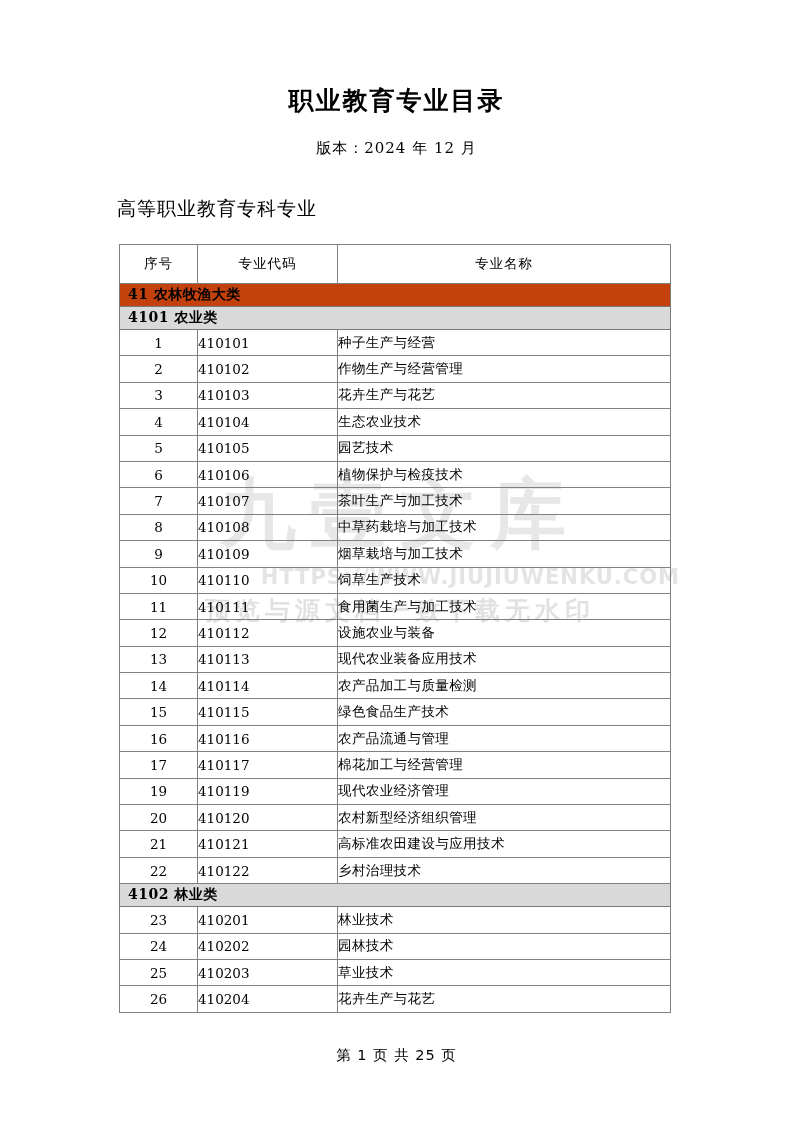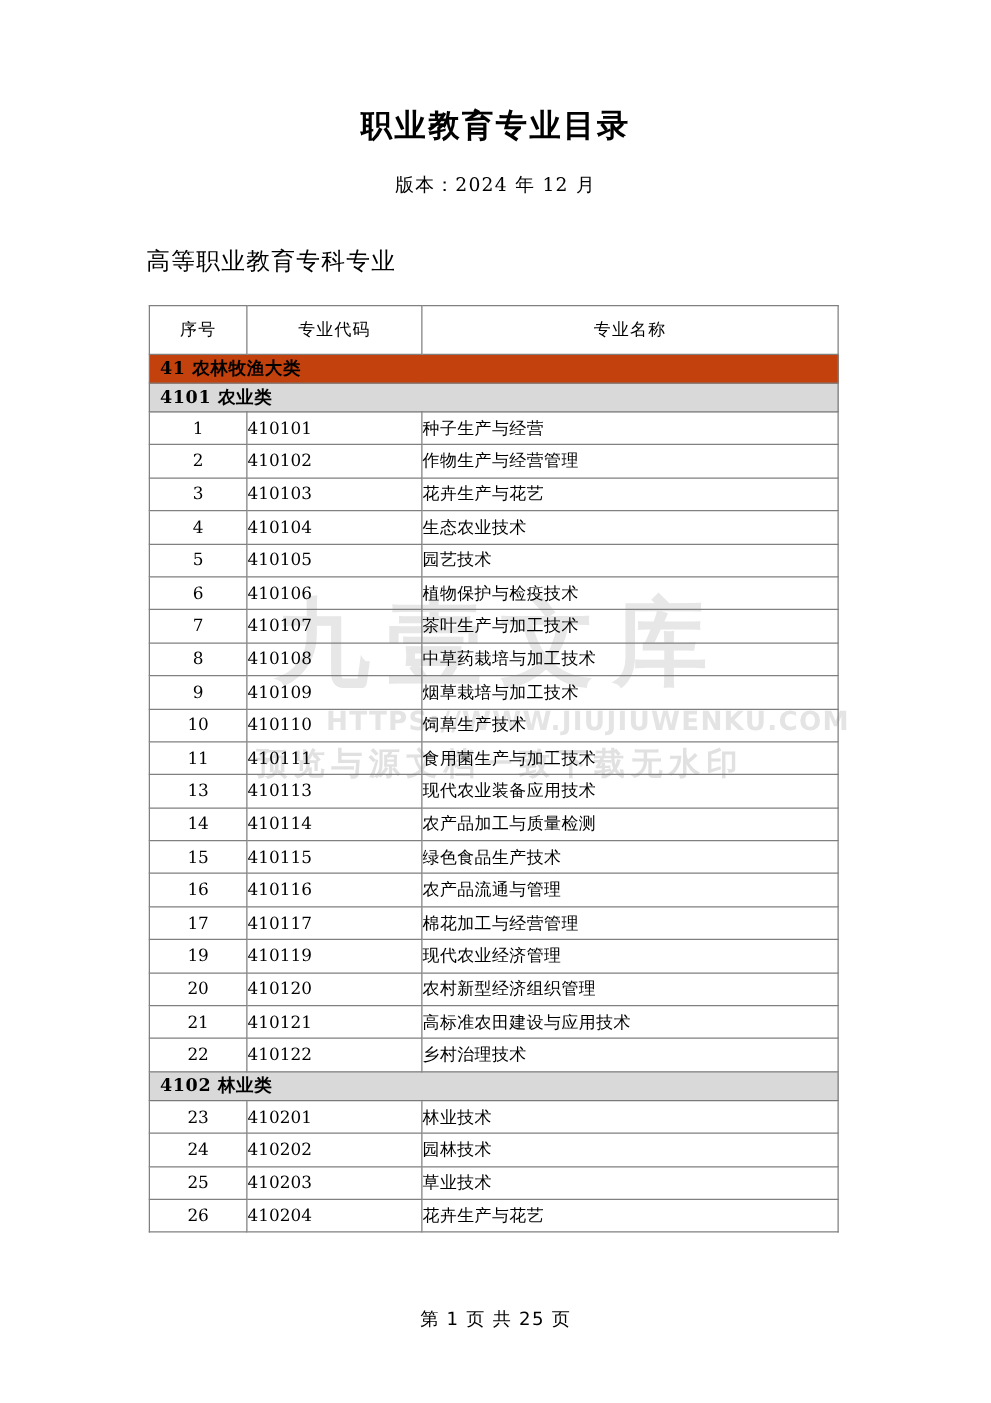--- a/index.html
+++ b/index.html
@@ -266,20 +266,25 @@
               <td class="cell-no">10</td>
               <td class="cell-code">410110</td>
               <td class="cell-name">饲草生产技术</td>
             </tr>
             <tr class="data-row">
               <td class="cell-no">11</td>
               <td class="cell-code">410111</td>
               <td class="cell-name">食用菌生产与加工技术</td>
             </tr>
             <tr class="data-row">
+              <td class="cell-no">12</td>
+              <td class="cell-code">410112</td>
+              <td class="cell-name">设施农业与装备</td>
+            </tr>
+            <tr class="data-row">
               <td class="cell-no">13</td>
               <td class="cell-code">410113</td>
               <td class="cell-name">现代农业装备应用技术</td>
             </tr>
             <tr class="data-row">
               <td class="cell-no">14</td>
               <td class="cell-code">410114</td>
               <td class="cell-name">农产品加工与质量检测</td>
             </tr>
             <tr class="data-row">

